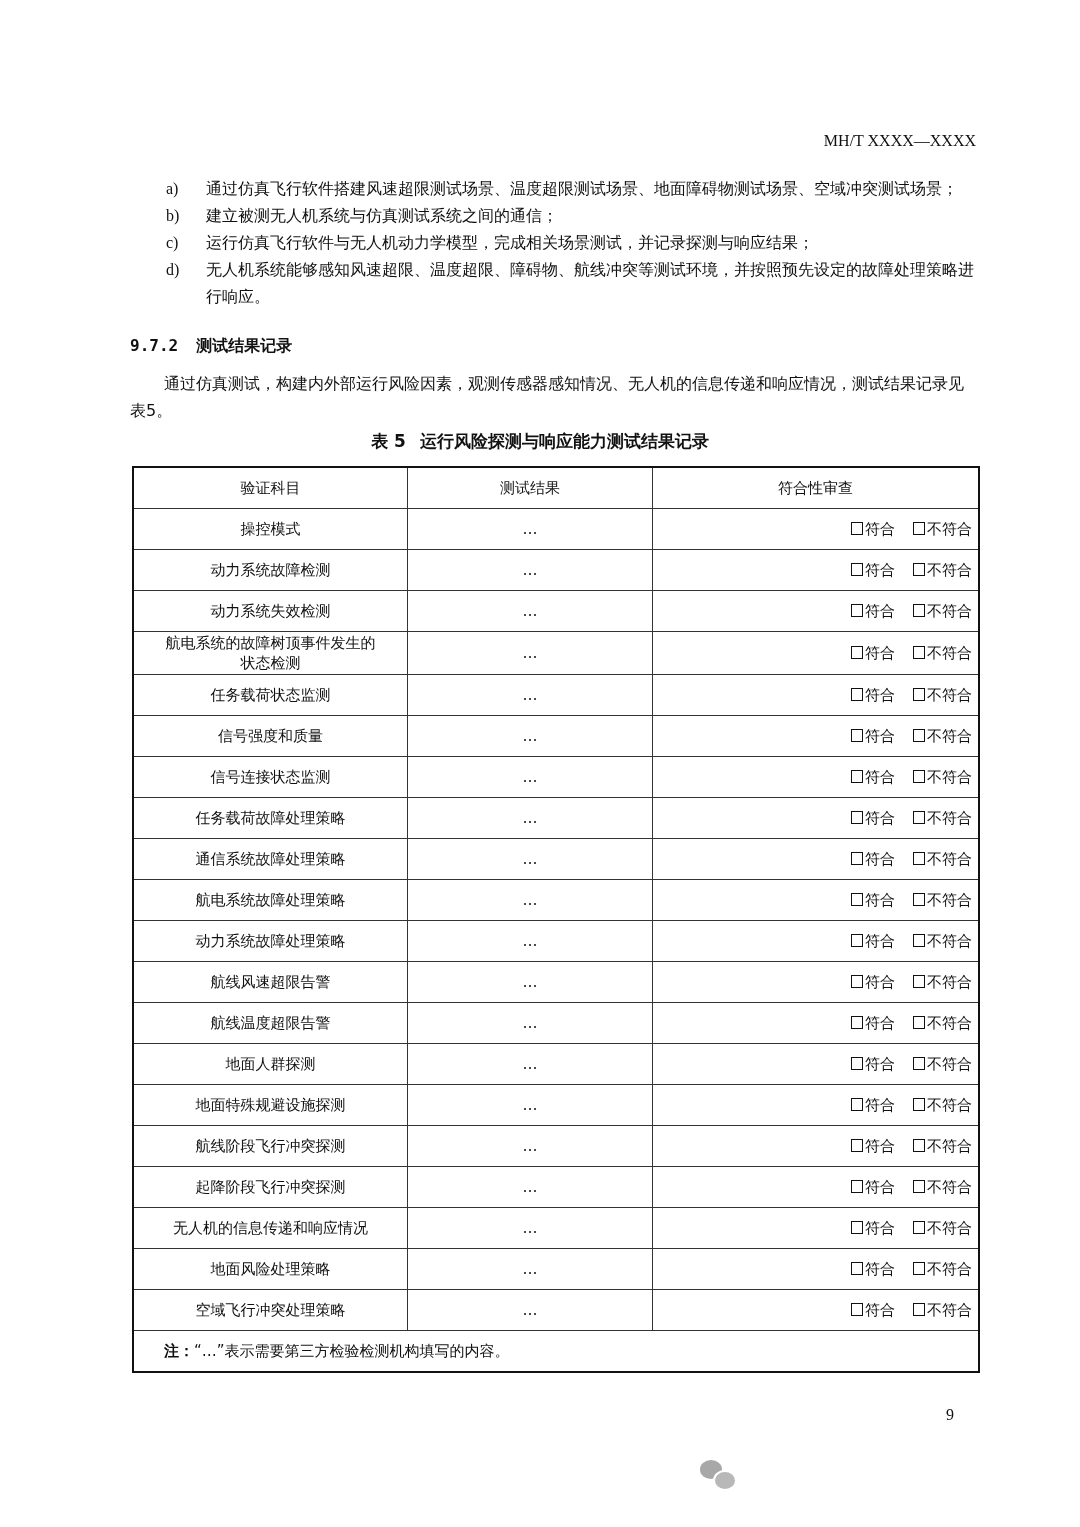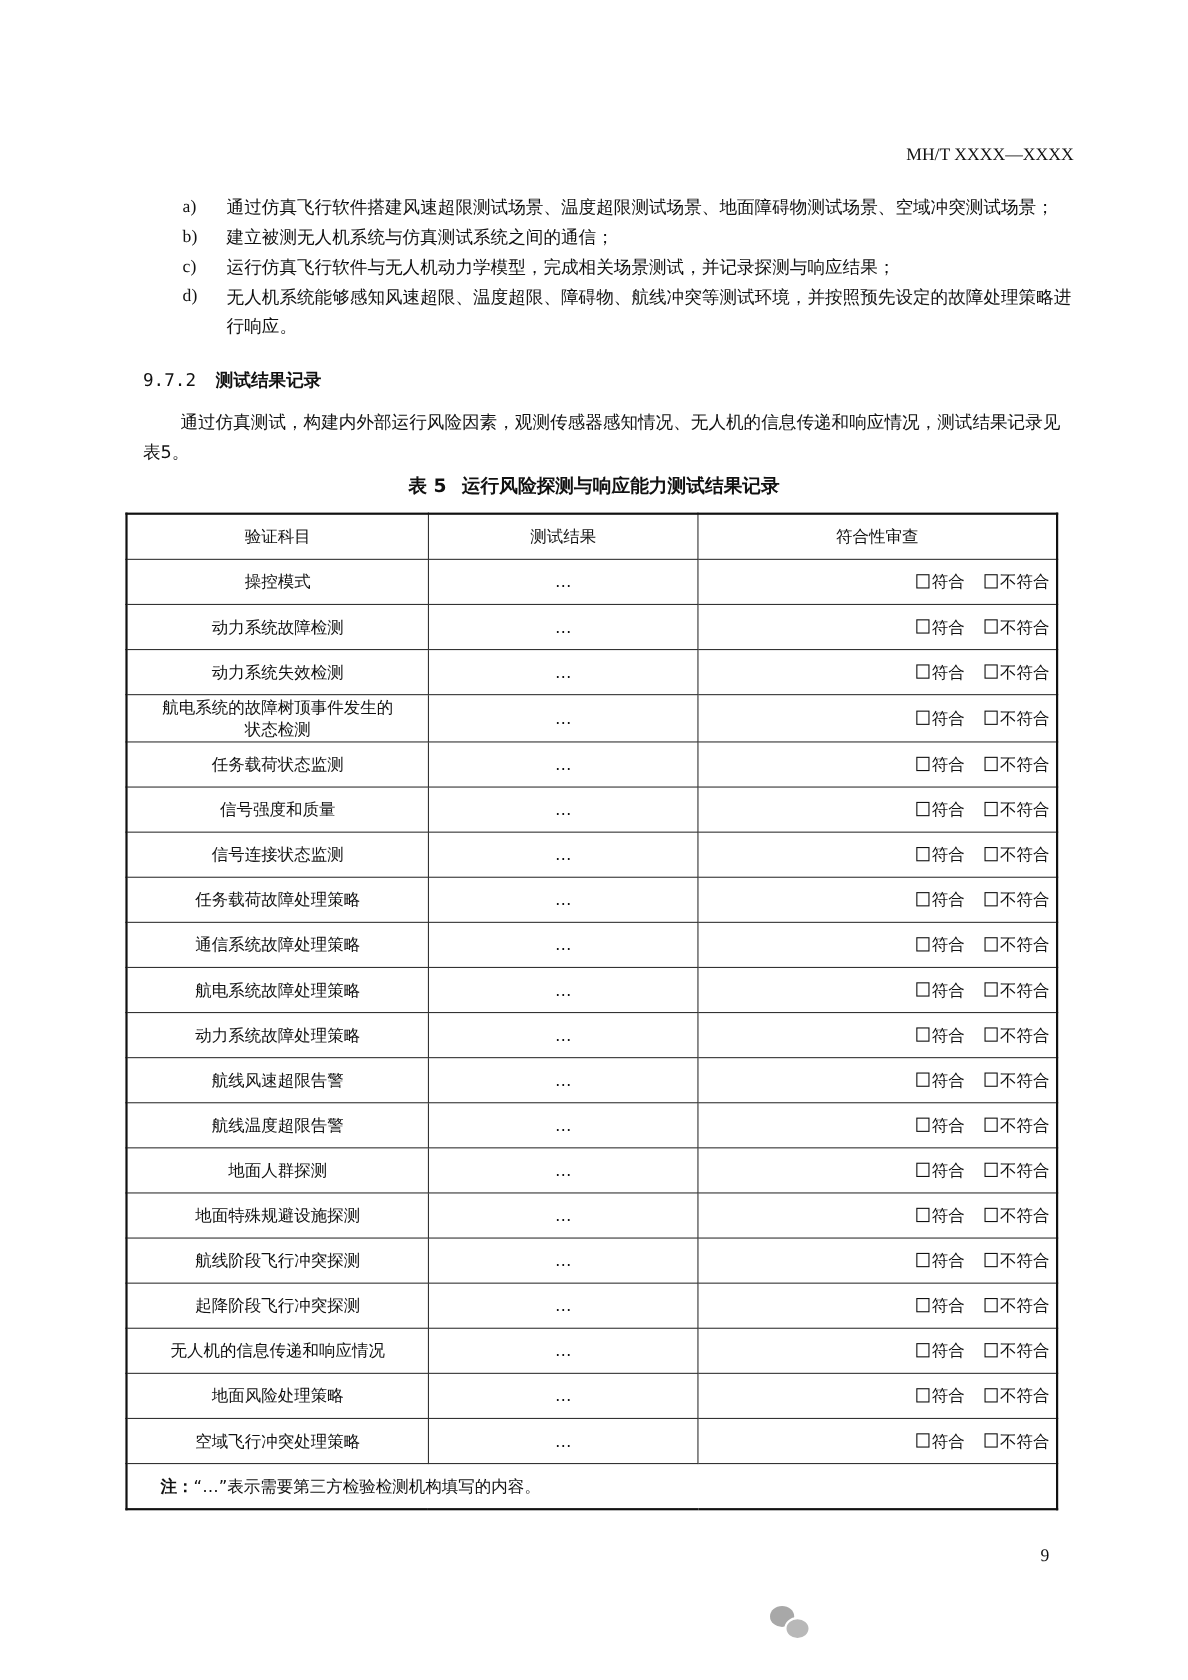--- a/index.html
+++ b/index.html
@@ -4,25 +4,25 @@
 <style>
   html, body { margin:0; padding:0; background:#ffffff; }
   body { width:1080px; height:1527px; position:relative; overflow:hidden;
          font-family:"DejaVu Sans", "Liberation Sans", sans-serif; color:#111; }
   .header-code { position:absolute; right:104px; top:132px; font-family:"Liberation Serif","DejaVu Serif",serif; font-size:16px; }
   .list { position:absolute; left:166px; top:175px; width:812px; font-size:16px; line-height:27px; }
   .list-item { display:flex; }
   .list-item .marker { width:40px; flex:none; font-family:"Liberation Serif",serif; }
   .list-item .txt { flex:1; }
   .section { position:absolute; left:130px; top:336px; font-size:16px; font-weight:bold; }
-  .section .num { font-family:"DejaVu Sans Mono",monospace; font-weight:normal; margin-right:18px; }
+  .section .num { font-family:"DejaVu Sans Mono",monospace; font-weight:bold; margin-right:18px; }
   .para { position:absolute; left:130px; top:370px; width:848px; font-size:16px; line-height:27px; text-indent:34px; }
   .caption { position:absolute; left:0; width:1080px; top:430px; text-align:center; font-size:17px; font-weight:bold; }
   .caption .tnum { margin-right:14px; }
-  table { position:absolute; left:114px; top:466px; width:848px; border-collapse:collapse; border:2px solid #111; font-size:15px; }
+  table { position:absolute; left:132px; top:466px; width:848px; border-collapse:collapse; border:2px solid #111; font-size:15px; }
   td, th { border:1px solid #333; text-align:center; font-weight:normal; padding:0 6px; }
   th { height:40px; }
   td { height:40px; }
   td.tall { height:42px; line-height:20px; }
   .col1 { width:268px; } .col2 { width:270px; } .col3 { width:270px; }
   .chk { display:inline-block; width:10px; height:11px; border:1.5px solid #111; vertical-align:-1px; margin-right:2px; }
   .gap { display:inline-block; width:18px; }
   .c3 { text-align:right; padding-left:86px; }
   tr.note td { text-align:left; padding-left:30px; height:40px; }
   .note b { font-weight:bold; }

